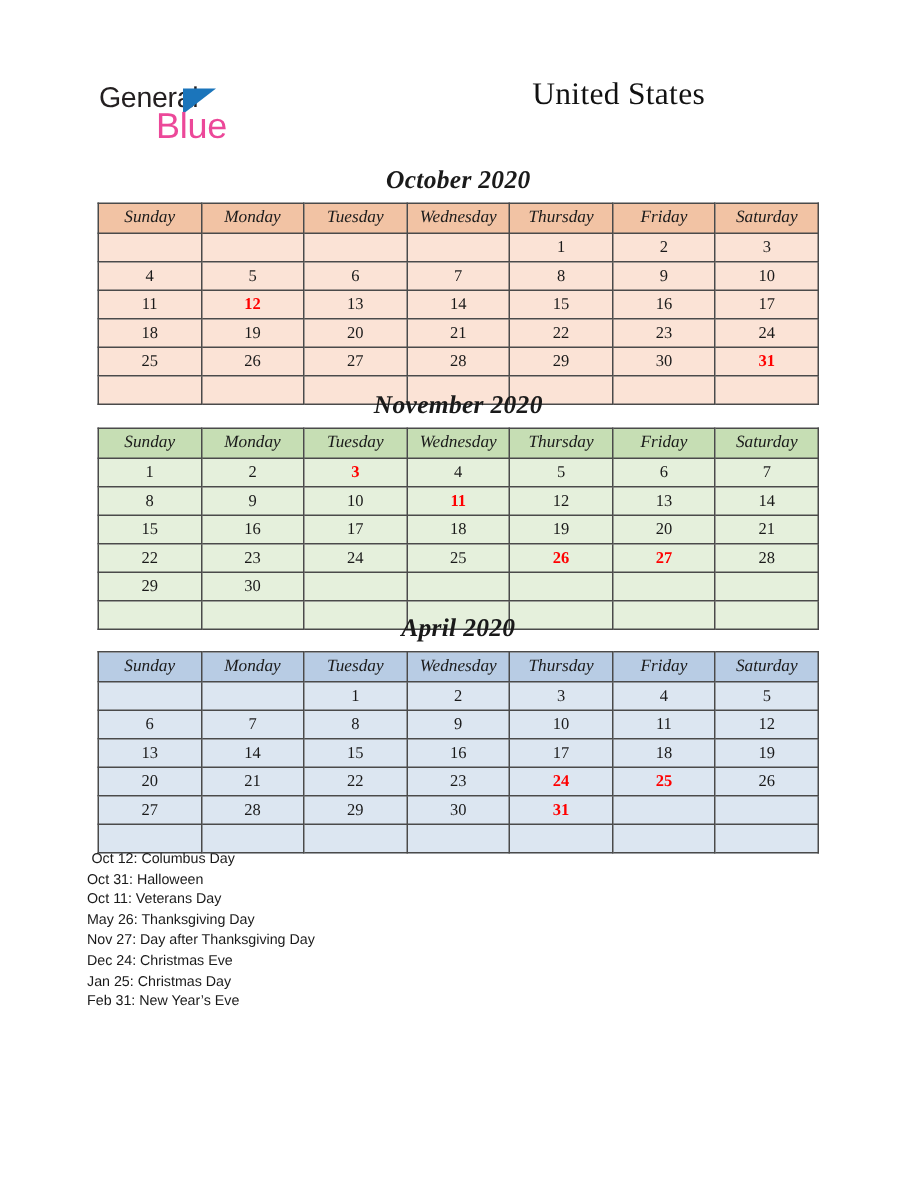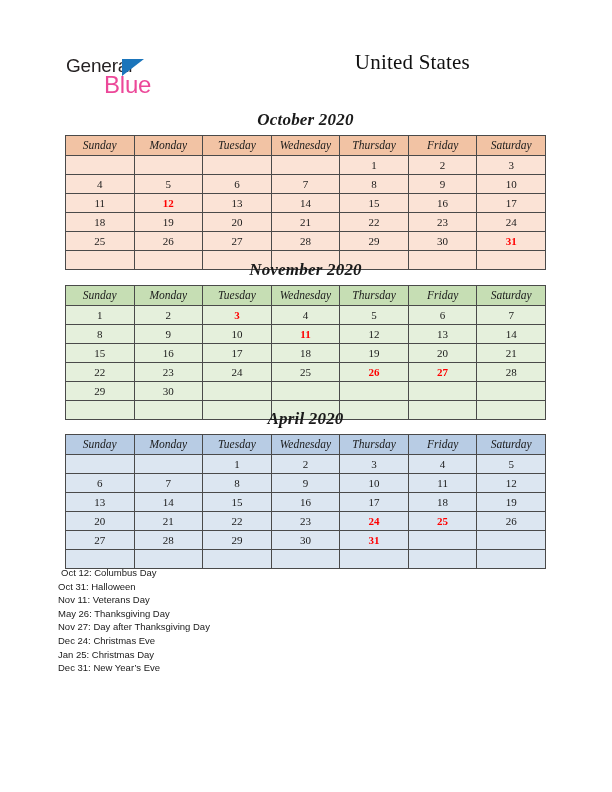--- a/index.html
+++ b/index.html
@@ -376,19 +376,19 @@
           <td></td>
           <td></td>
         </tr>
       </tbody>
   </table>
 </div>
 
 <div class="holiday-list">
     <div class="holiday-item">Oct 12: Columbus Day</div>
     <div class="holiday-item">Oct 31: Halloween</div>
-    <div class="holiday-item">Nov 11: Veterans Day</div>
+    <div class="holiday-item">Oct 11: Veterans Day</div>
     <div class="holiday-item">May 26: Thanksgiving Day</div>
     <div class="holiday-item">Nov 27: Day after Thanksgiving Day</div>
     <div class="holiday-item">Dec 24: Christmas Eve</div>
     <div class="holiday-item">Jan 25: Christmas Day</div>
-    <div class="holiday-item">Dec 31: New Year’s Eve</div>
+    <div class="holiday-item">Feb 31: New Year’s Eve</div>
   </div>
 
 </body></html>

